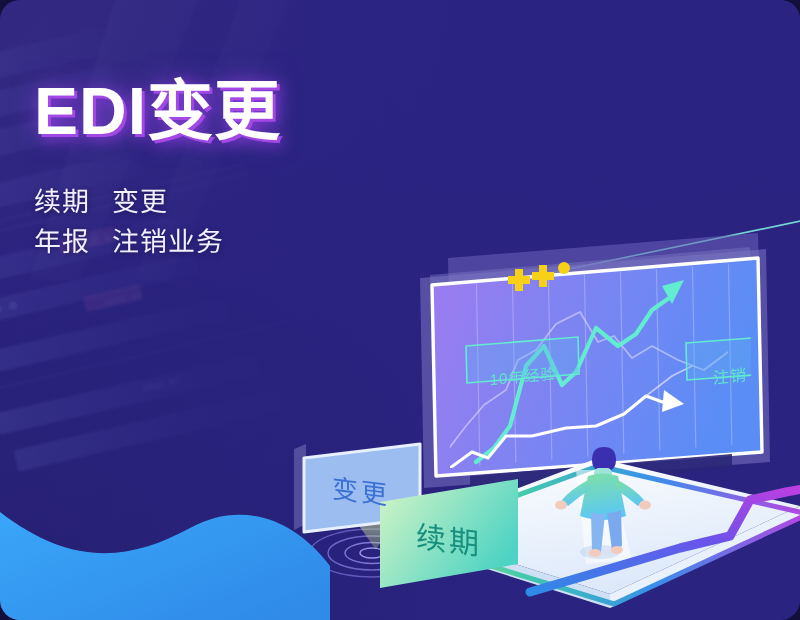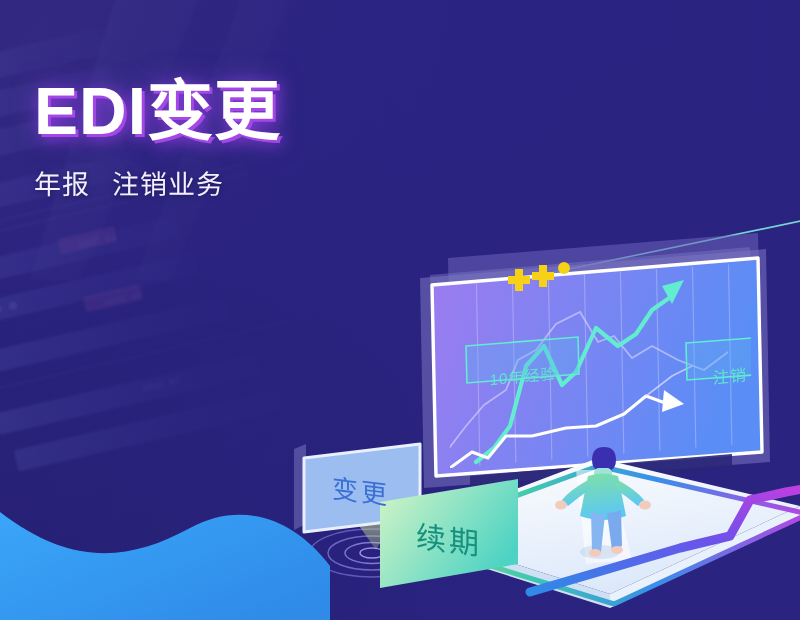--- a/index.html
+++ b/index.html
@@ -7,20 +7,21 @@
   *{box-sizing:border-box;}
   .banner{
     position:relative;
     width:800px;height:620px;
     overflow:hidden;
     font-family:"Liberation Sans","DejaVu Sans",sans-serif;
     background:
       radial-gradient(120% 95% at 96% 8%, #3b2f9a 0%, rgba(59,47,154,0) 55%),
       radial-gradient(110% 90% at 8% 6%, #3a2d86 0%, rgba(58,45,134,0) 52%),
       linear-gradient(160deg, #2e2585 0%, #2a2382 28%, #252071 55%, #1c1a5c 78%, #191750 100%);
+    border-radius: 20px;
   }
 
   
   .tech-layer{position:absolute;left:-40px;top:-20px;width:430px;height:560px;
     opacity:.5;filter:blur(1.2px);mix-blend-mode:screen;}
 
   .veil{position:absolute;inset:0;
     background:linear-gradient(105deg, rgba(41,33,120,.35) 0%, rgba(42,35,128,.78) 38%, rgba(42,35,128,.97) 62%, #2a2380 100%);}
 
   
@@ -29,21 +30,21 @@
     font-size:66px;font-weight:700;color:#ffffff;letter-spacing:1px;
     line-height:1.02;margin:0;
     text-shadow:
       3px 3px 0 rgba(167,74,232,.95),
       5px 5px 14px rgba(150,60,230,.75),
       0 0 26px rgba(168,85,247,.55);
   }
   .sub{margin:0;color:#f2f0ff;font-size:27px;line-height:1;letter-spacing:1px;
        text-shadow:0 1px 5px rgba(20,10,60,.6);}
   .sub.l1{margin-top:44px;}
-  .sub.l2{margin-top:27px;}
+  .sub.l2{margin-top:13px;}
   .sub.l3{margin-top:27px;}
   .gap{display:inline-block;width:22px;}
 
   
   .wave{position:absolute;left:0;bottom:0;width:330px;height:150px;}
 
   
   .art{position:absolute;left:280px;top:200px;width:540px;height:420px;}
 
   .label-tag{position:absolute;display:flex;align-items:center;justify-content:center;
@@ -131,20 +132,23 @@
         <polygon points="170,-30 260,-30 120,300 70,300" fill="url(#beamG)"></polygon>
         <polygon points="300,-30 350,-30 210,300 175,300" fill="url(#beamG)"></polygon>
       </g>
     </svg>
   </div>
   <div class="veil"></div>
 
   <div class="copy">
     <h1 class="title">EDI变更</h1>
 
+    <p class="sub l1">
+      <span>续期</span><span class="gap"></span><span>变更</span>
+    </p>
     <p class="sub l2">
       <span>年报</span><span class="gap"></span><span>注销业务</span>
     </p>
   </div>
 
   <div class="art">
     <svg width="540" height="420" viewBox="0 0 540 420">
       <defs>
         <linearGradient id="scr" x1="0" y1="0" x2="1" y2="0.25">
           <stop offset="0" stop-color="#9d7bf0"></stop>

